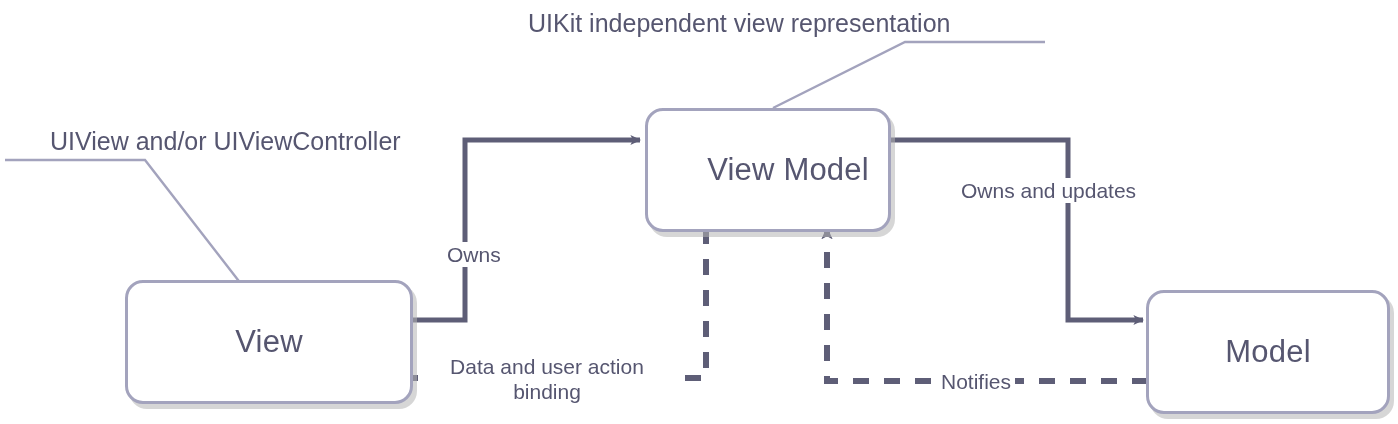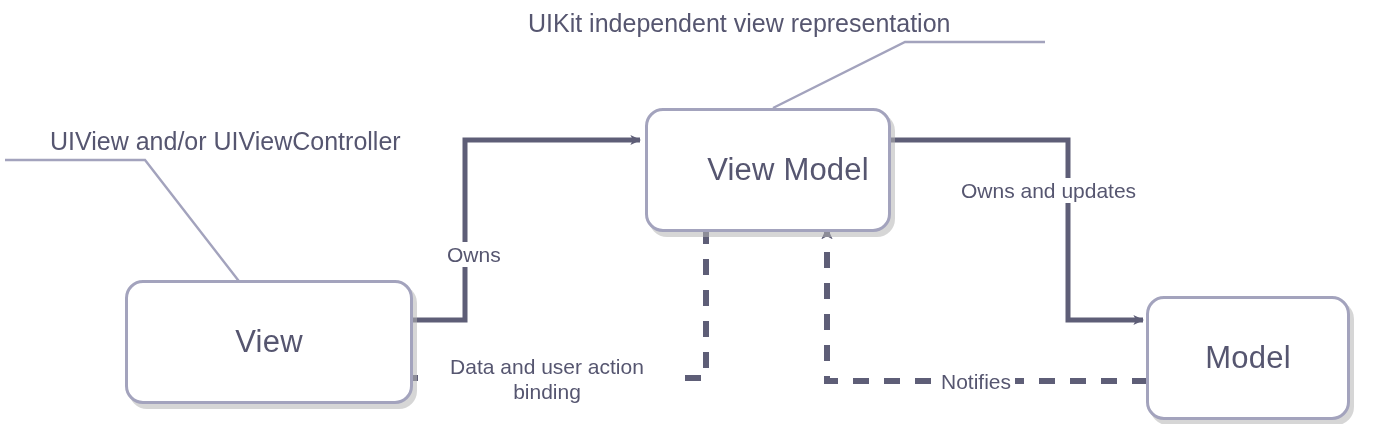--- a/index.html
+++ b/index.html
@@ -104,21 +104,21 @@
   <div class="annotation" style="left:528px; top:9px;">UIKit independent view representation</div>
 
   <div class="node" style="left:125px; top:280px; width:288px; height:124px;">
     <span>View</span>
   </div>
 
   <div class="node" style="left:645px; top:108px; width:246px; height:124px;padding-left:40px;">
     <span>View Model</span>
   </div>
 
-  <div class="node" style="left:1146px; top:296px; width:204px; height:124px;">
+  <div class="node" style="left:1146px; top:290px; width:244px; height:124px;">
     <span>Model</span>
   </div>
 
   <div class="edge-label" style="left:443px; top:198px;margin-top:44px;">Owns</div>
 
   <div class="edge-label" style="left:957px; top:178px;">Owns and updates</div>
 
   <div class="edge-label multi" style="left:418px; top:354px; width:250px;">
     <div>Data and user action</div>
     <div>binding</div>

